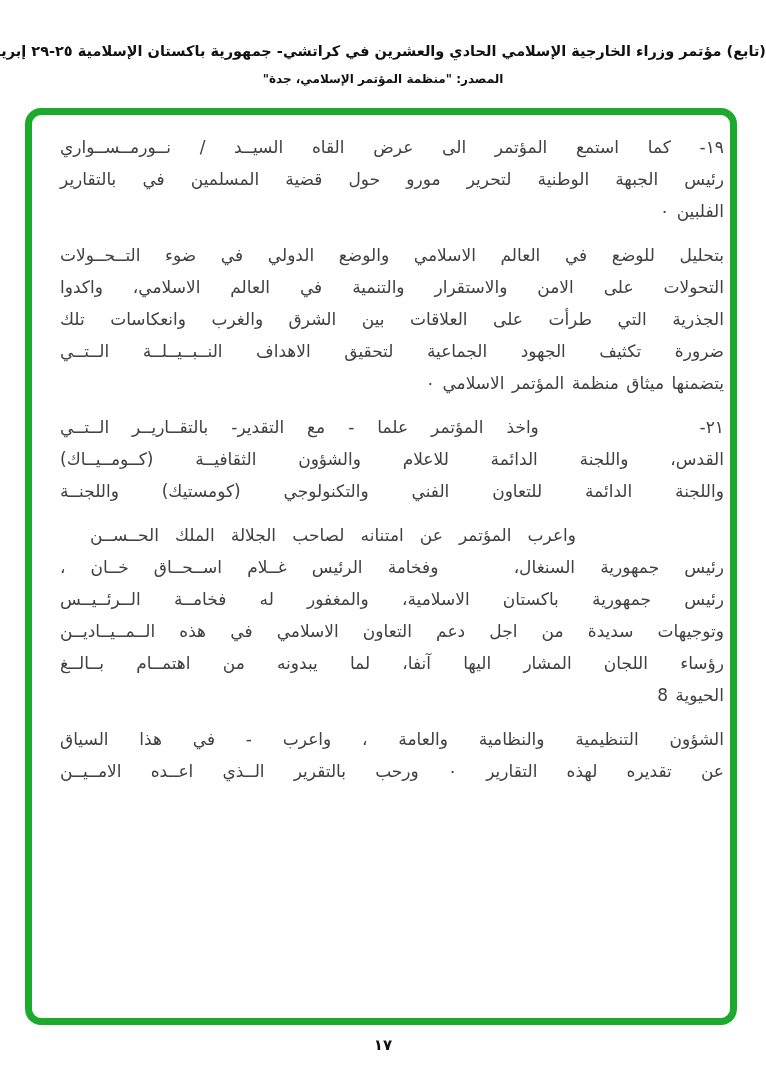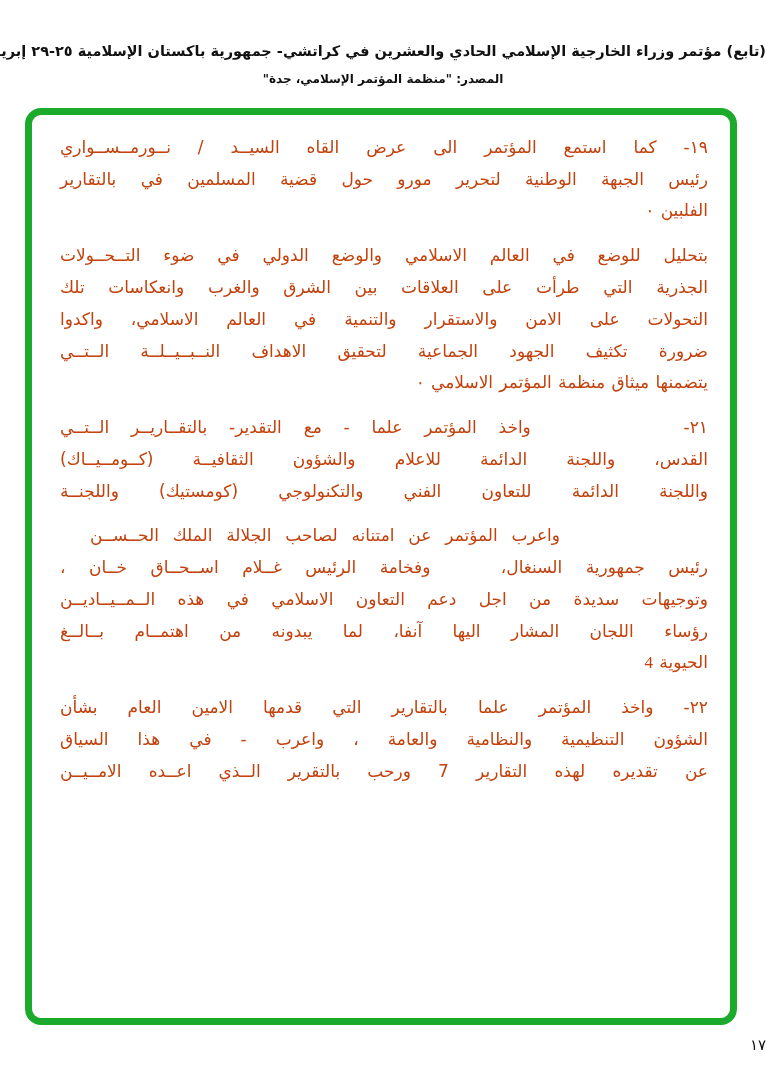--- a/index.html
+++ b/index.html
@@ -46,52 +46,51 @@
     width: 712px;
     height: 917px;
     box-sizing: border-box;
     border: 7px solid #1baa2b;
     border-radius: 16px;
     background: #ffffff;
   }
   .content {
     position: absolute;
     top: 16px;
-    right: 22px;
+    right: 6px;
     left: 28px;
     direction: rtl;
     font-size: 17px;
     line-height: 32px;
-    color: #c2410c;
+    color: #404040;
   }
   .paragraph {
     margin: 0 0 12px 0;
   }
   .line {
     text-align: justify;
     text-align-last: justify;
     word-spacing: 2px;
     white-space: normal;
   }
   .line.endline {
     text-align-last: right;
-    font-family: Liberation Serif, serif;
   }
   .line.indent {
     padding-right: 148px;
     padding-left: 30px;
   }
   .page-number {
     position: absolute;
     top: 1036px;
     left: 0;
     width: 766px;
-    text-align: right;
+    text-align: center;
     font-size: 15px;
-    font-weight: normal;
+    font-weight: bold;
     color: #111;
     letter-spacing: 2px;
   }
 </style>
 </head>
 <body>
 
 <div class="page">
 
   <div class="header">
@@ -101,40 +100,40 @@
 
   <div class="green-box" style="border-color: rgb(27, 170, 43);">
     <div class="content">
         <div class="paragraph">
           <div class="line">١٩- كما استمع المؤتمر الى عرض القاه السيــد / نــورمــســواري</div>
           <div class="line">رئيس الجبهة الوطنية لتحرير مورو حول قضية المسلمين في بالتقارير</div>
           <div class="line endline">الفلبين ٠</div>
         </div>
         <div class="paragraph">
           <div class="line">بتحليل للوضع في العالم الاسلامي والوضع الدولي في ضوء التــحــولات</div>
+          <div class="line">التحولات على الامن والاستقرار والتنمية في العالم الاسلامي، واكدوا</div>
           <div class="line">الجذرية التي طرأت على العلاقات بين الشرق والغرب وانعكاسات تلك</div>
-          <div class="line">التحولات على الامن والاستقرار والتنمية في العالم الاسلامي، واكدوا</div>
           <div class="line">ضرورة تكثيف الجهود الجماعية لتحقيق الاهداف النــبــيــلــة الــتــي</div>
           <div class="line endline">يتضمنها ميثاق منظمة المؤتمر الاسلامي ٠</div>
         </div>
         <div class="paragraph">
           <div class="line">٢١-&nbsp;&nbsp;&nbsp;&nbsp;&nbsp;&nbsp;&nbsp;واخذ المؤتمر علما - مع التقدير- بالتقــاريــر الــتــي</div>
           <div class="line">القدس، واللجنة الدائمة للاعلام والشؤون الثقافيــة (كــومــيــاك)</div>
           <div class="line">واللجنة الدائمة للتعاون الفني والتكنولوجي (كومستيك) واللجنــة</div>
         </div>
         <div class="paragraph">
           <div class="line indent">واعرب المؤتمر عن امتنانه لصاحب الجلالة الملك الحــســن</div>
           <div class="line">رئيس جمهورية السنغال،&nbsp;&nbsp; وفخامة الرئيس غــلام اســحــاق خــان ،</div>
+          <div class="line">رئيس جمهورية باكستان الاسلامية، والمغفور له فخامــة الــرئــيــس</div>
           <div class="line">وتوجيهات سديدة من اجل دعم التعاون الاسلامي في هذه الــمــيــاديــن</div>
           <div class="line">رؤساء اللجان المشار اليها آنفا، لما يبدونه من اهتمــام بــالــغ</div>
-          <div class="line endline">الحيوية 4</div>
+          <div class="line endline">الحيوية 8</div>
         </div>
         <div class="paragraph">
-          <div class="line">٢٢- واخذ المؤتمر علما بالتقارير التي قدمها الامين العام بشأن</div>
           <div class="line">الشؤون التنظيمية والنظامية والعامة ، واعرب - في هذا السياق</div>
-          <div class="line">عن تقديره لهذه التقارير 7 ورحب بالتقرير الــذي اعــده الامــيــن</div>
+          <div class="line">عن تقديره لهذه التقارير ٠ ورحب بالتقرير الــذي اعــده الامــيــن</div>
         </div>
       </div>
   </div>
 
   <div class="page-number">١٧</div>
 
 </div>
 
 </body></html>

